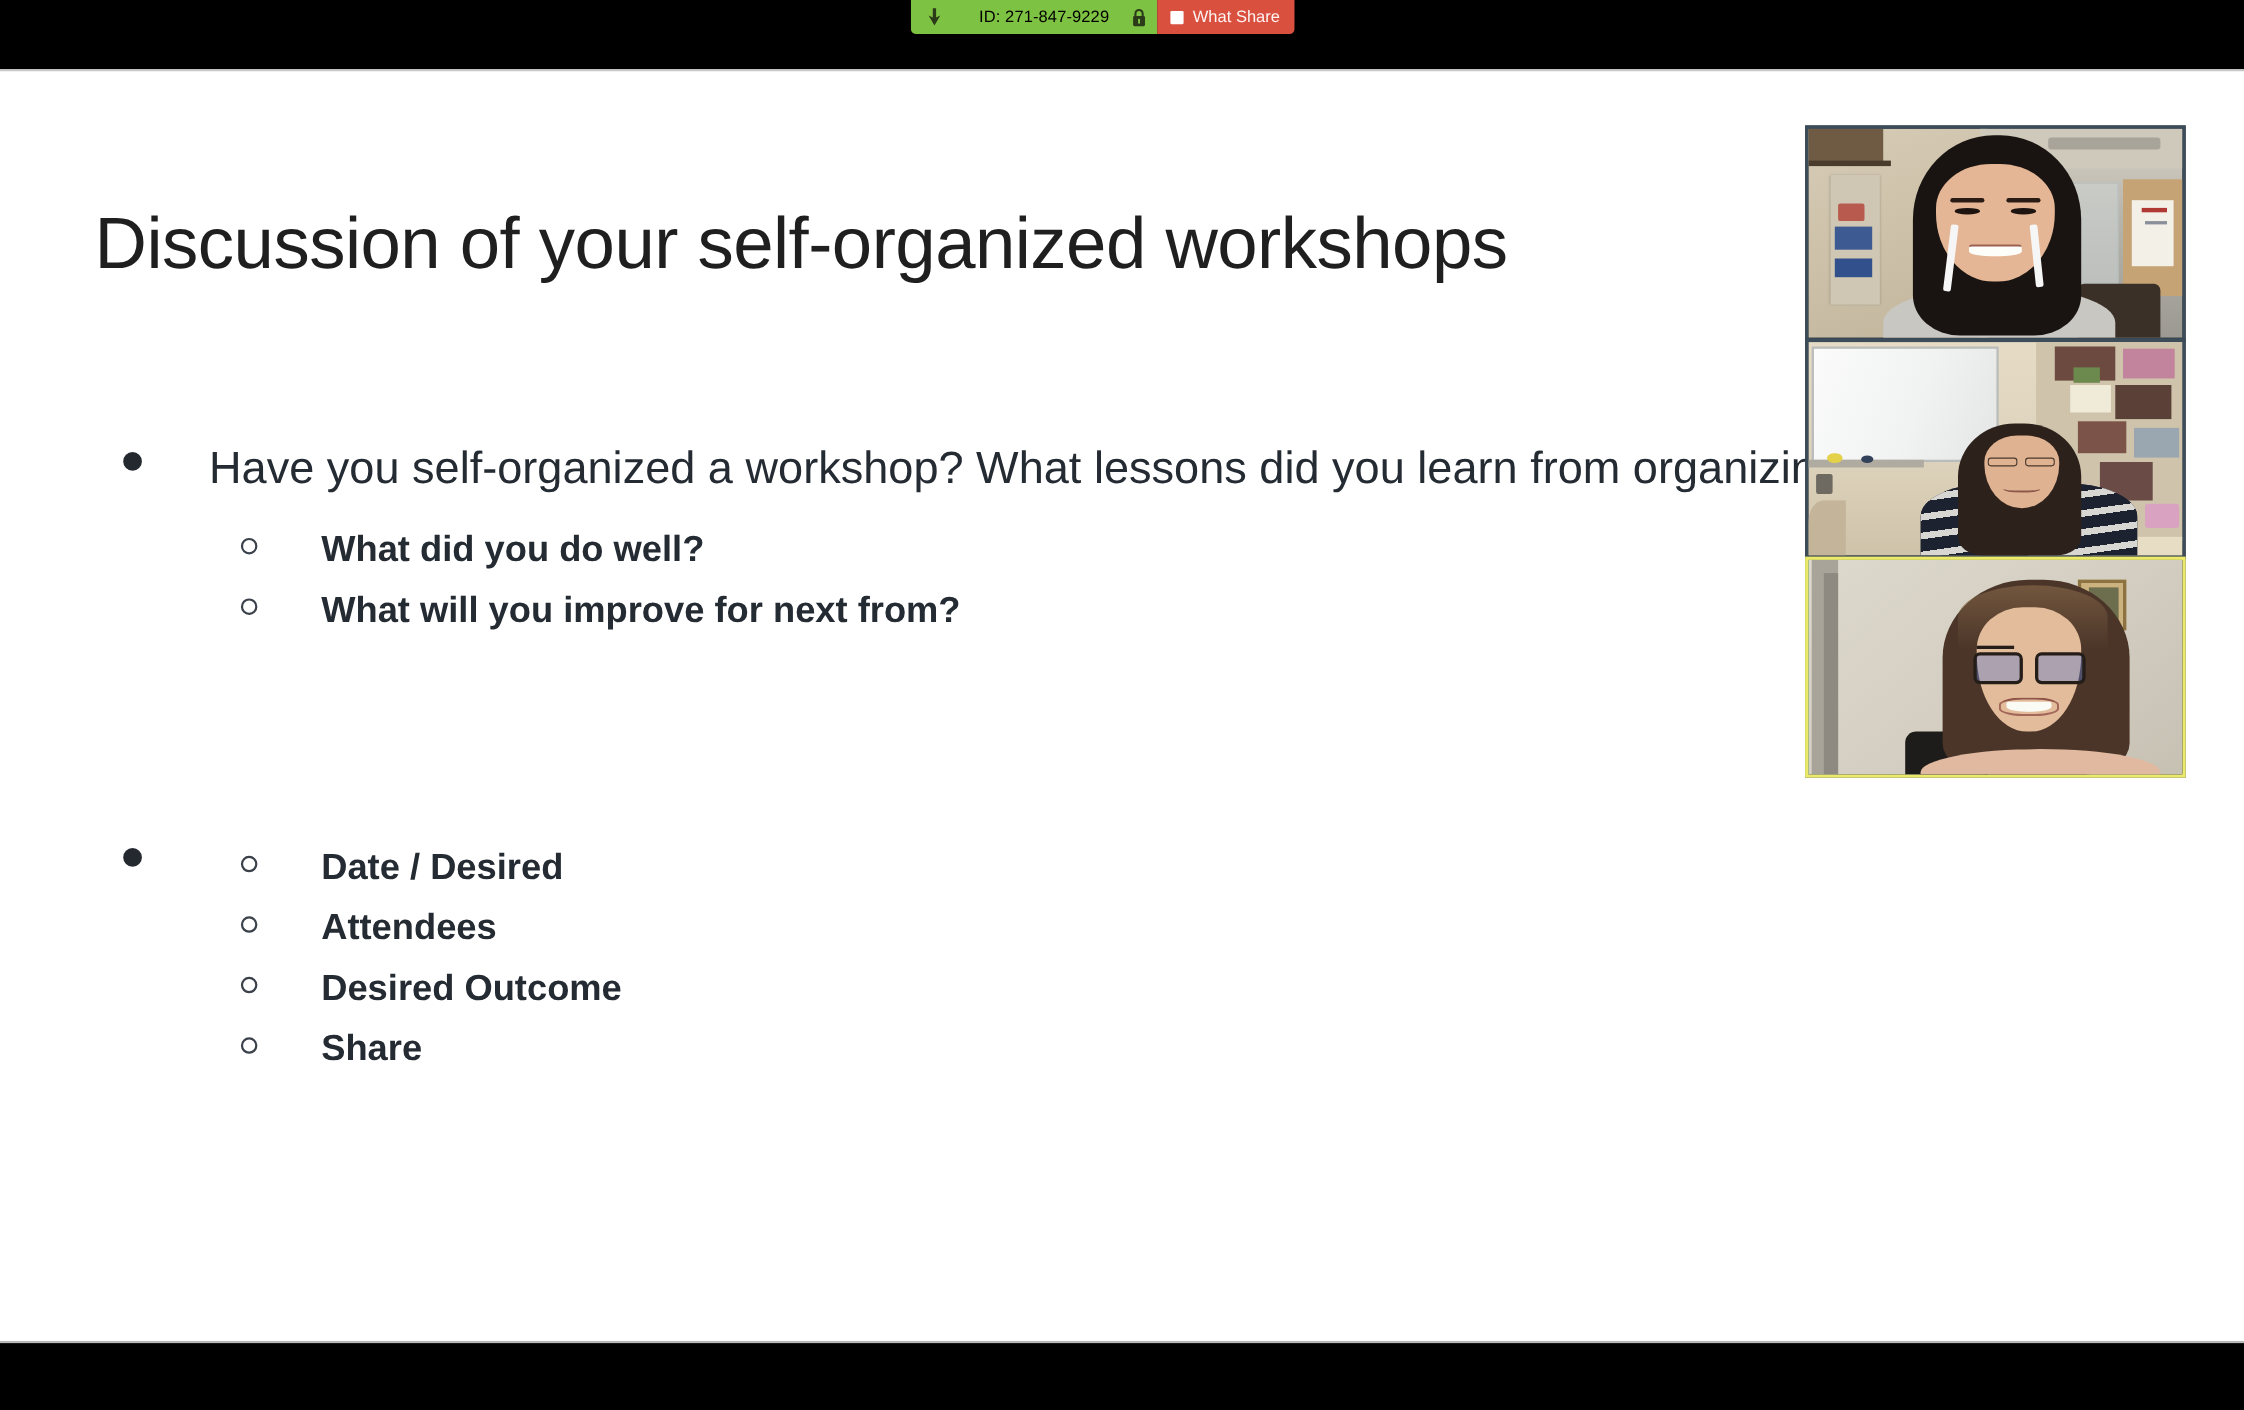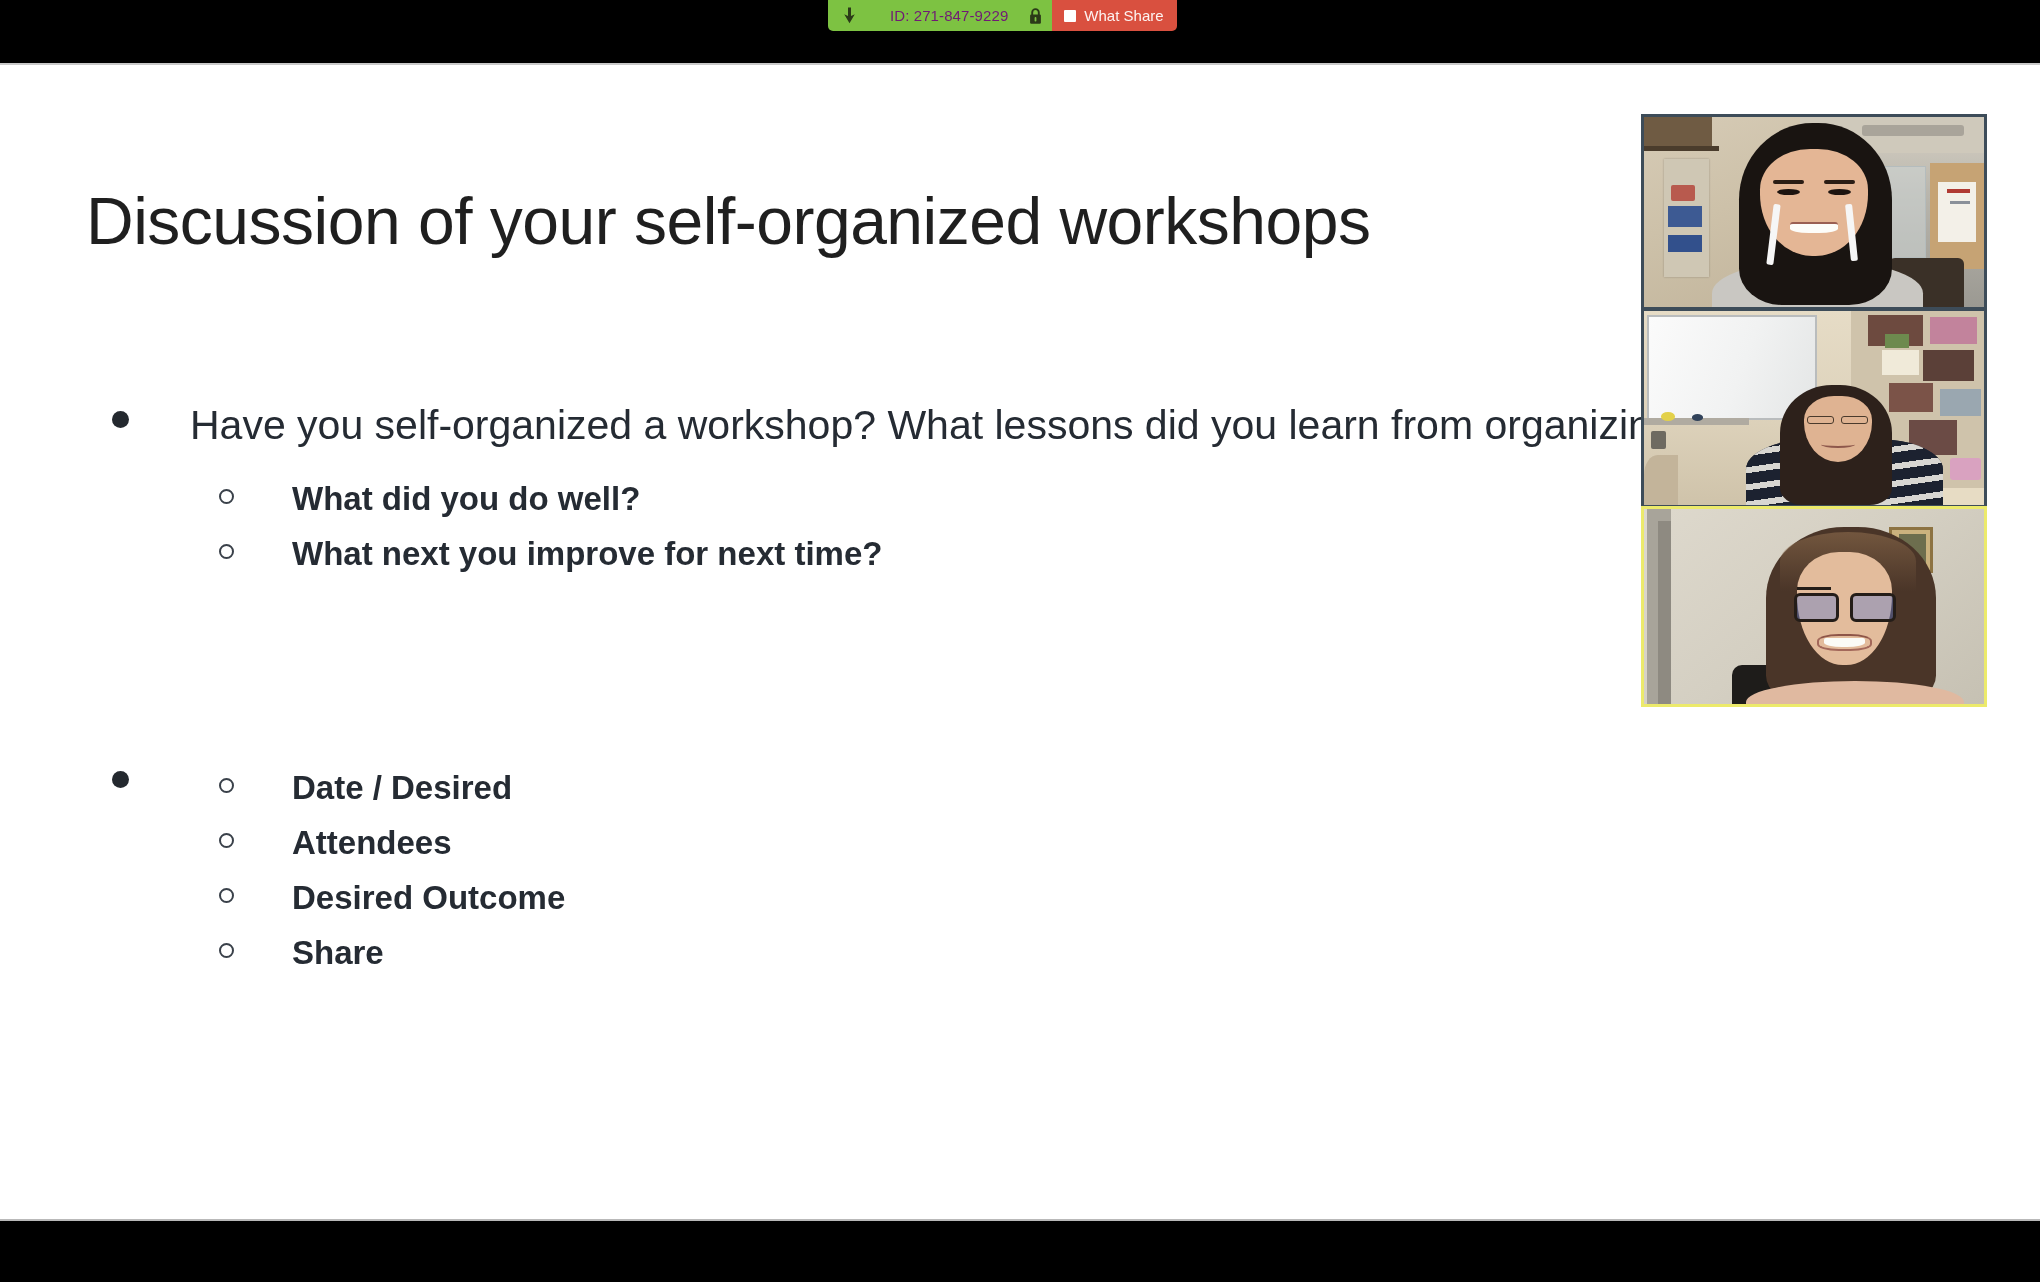--- a/index.html
+++ b/index.html
@@ -43,21 +43,21 @@
     height: 31px;
     padding: 0 0 0 6px;
   }
   .tb-arrow-btn {
     width: 30px; height: 31px;
     display: flex; align-items: center; justify-content: center;
     cursor: pointer;
   }
   .tb-arrow-btn svg { display: block; }
   .tb-id {
-    font-size: 15px; color: #701a75;
+    font-size: 15px; color: #000000;
     letter-spacing: .1px;
     padding: 0 14px 0 26px;
     white-space: nowrap;
     line-height: 31px;
   }
   .tb-lock-btn {
     width: 30px; height: 31px;
     display: flex; align-items: center; justify-content: center;
     cursor: pointer;
     padding-right: 4px;
@@ -419,21 +419,21 @@
           <span class="bullet-dot"></span>
           <div class="bullet-text">Have you self-organized a workshop? What lessons did you learn from organizing it?</div>
         </div>
         <div class="sub-list">
           <div class="sub-row">
             <span class="sub-ring"></span>
             <span class="sub-text">What did you do well?</span>
           </div>
           <div class="sub-row">
             <span class="sub-ring"></span>
-            <span class="sub-text">What next you improve for next time?</span>
+            <span class="sub-text">What will you improve for next from?</span>
           </div>
         </div>
       </div>
 
       <div class="blk blk-2">
         <div class="bullet-row">
           <span class="bullet-dot"></span>
         </div>
         <div class="sub-list">
           <div class="sub-row">

